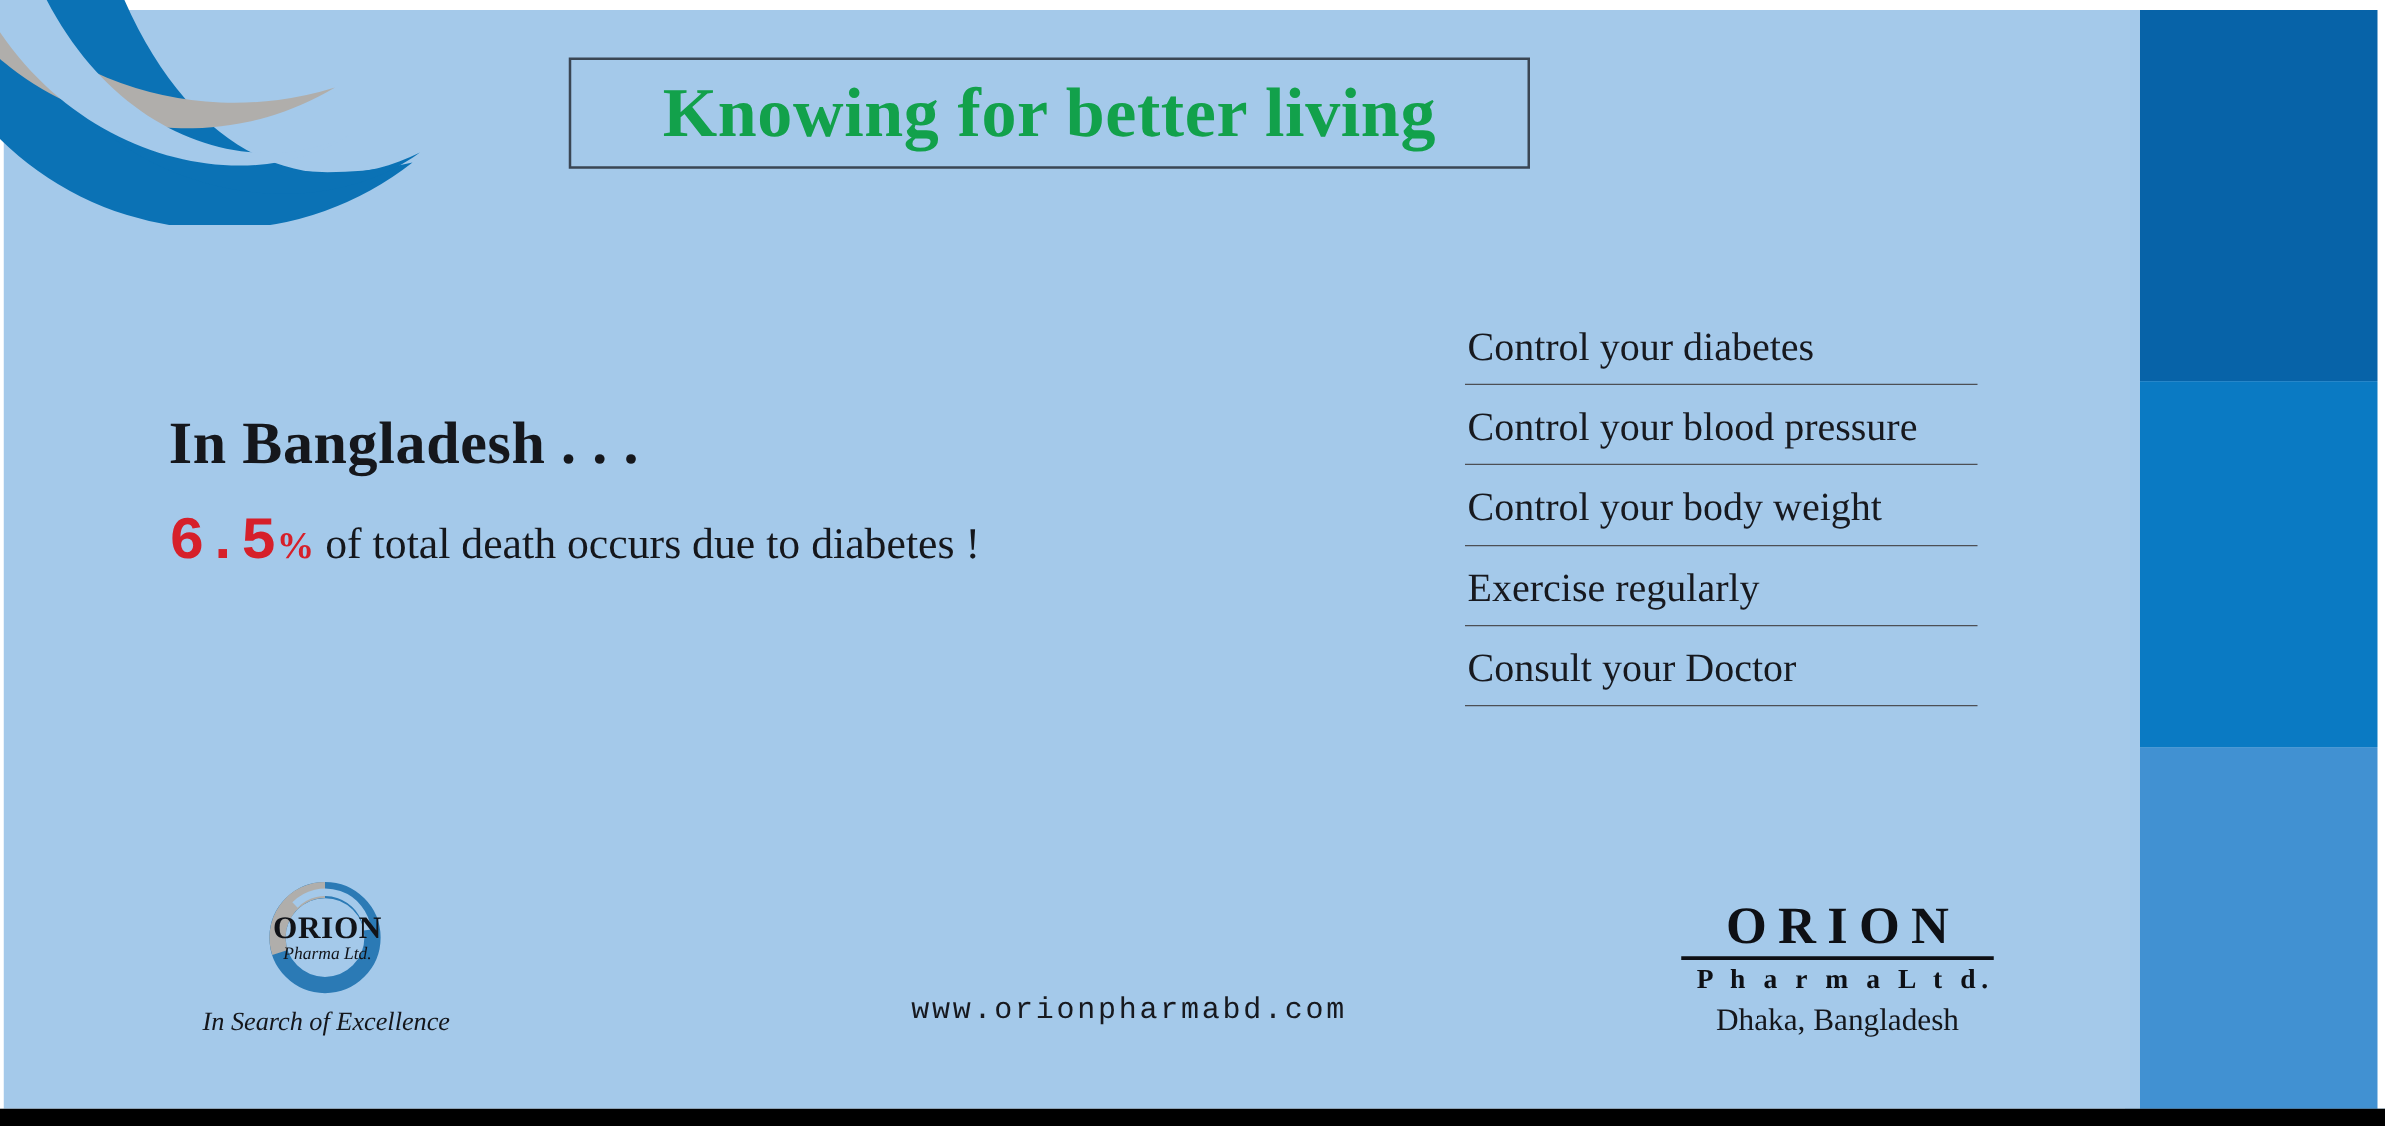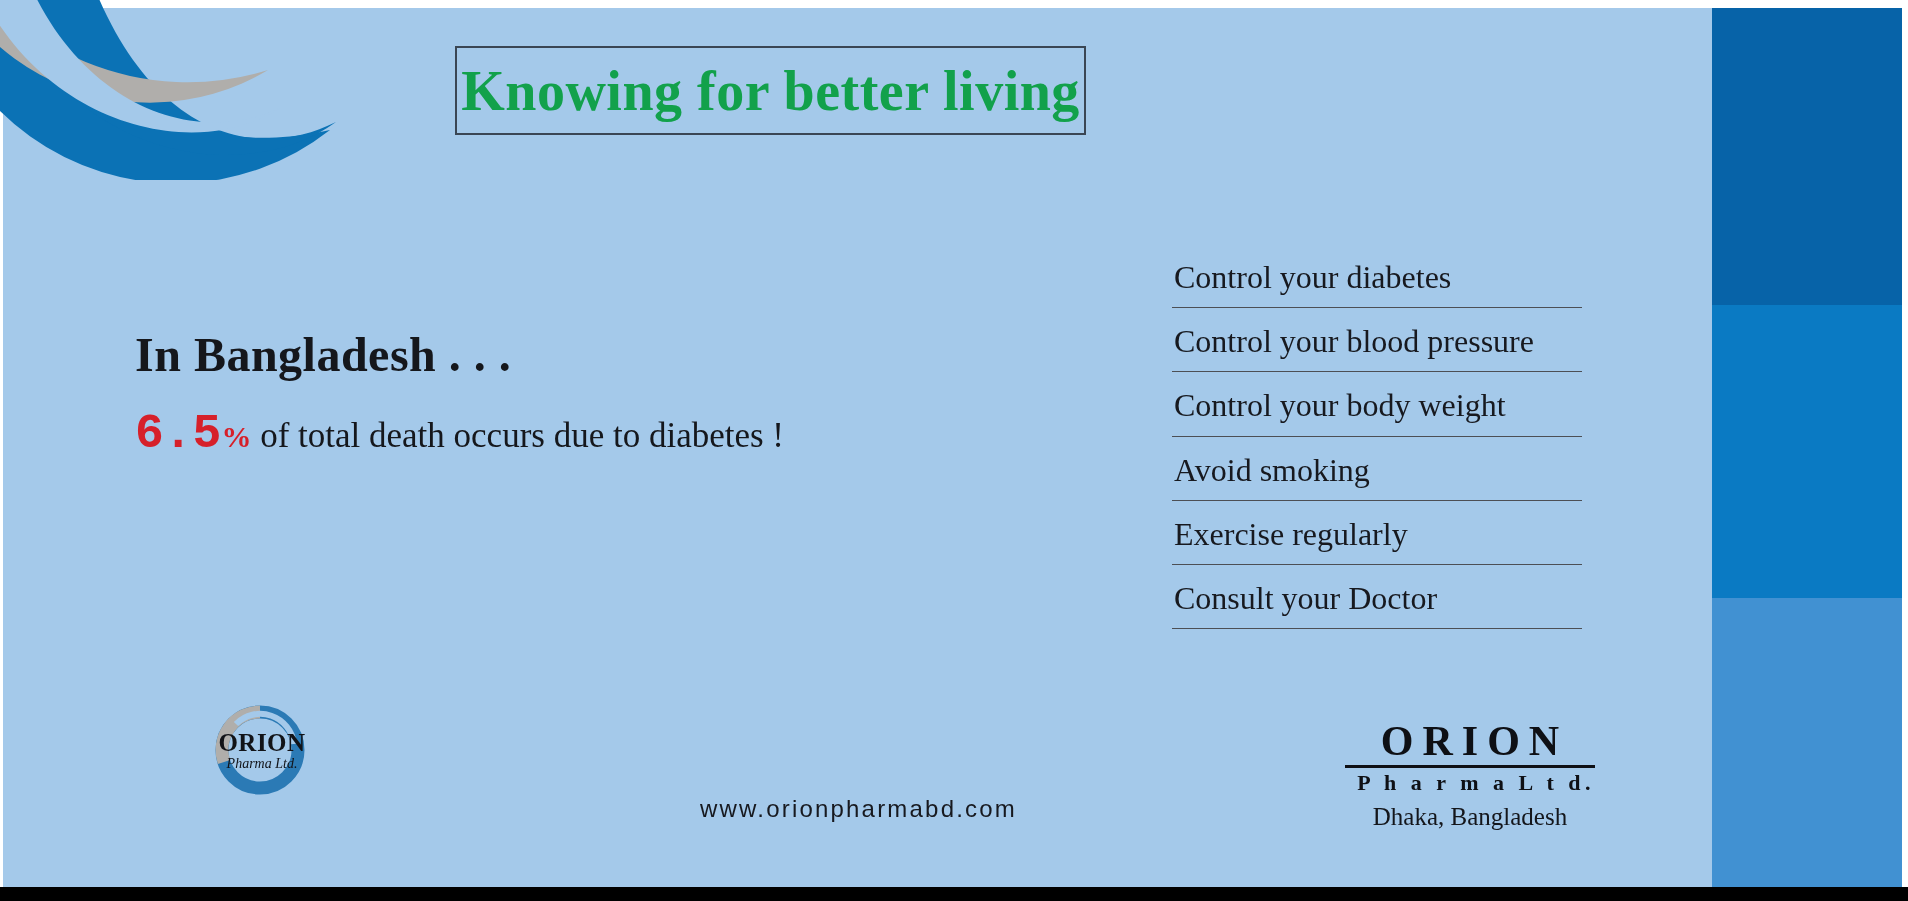--- a/index.html
+++ b/index.html
@@ -52,21 +52,21 @@
     height: 180px;
     overflow: hidden;
     pointer-events: none;
   }
 
   
   .title-box {
     position: absolute;
     left: 455px;
     top: 46px;
-    width: 631px;
+    width: 769px;
     height: 89px;
     border: 2px solid #3a4654;
     box-sizing: border-box;
     display: flex;
     align-items: center;
     justify-content: center;
   }
   .title-text {
     color: #12a14b;
     font-family: "Liberation Serif", serif;
@@ -184,23 +184,23 @@
     font-family: "Liberation Serif", serif;
     font-style: italic;
     font-size: 21px;
     color: #14161b;
     white-space: nowrap;
   }
 
   
   .website {
     position: absolute;
-    left: 700px;
+    left: 729px;
     top: 795px;
-    font-family: Liberation Sans, sans-serif;
+    font-family: Liberation Mono, monospace;
     font-size: 24px;
     color: #17191f;
     letter-spacing: 2.2px;
     white-space: nowrap;
   }
 
   
   .logo-right {
     position: absolute;
     left: 1345px;
@@ -301,38 +301,38 @@
     <div class="statement-head">In Bangladesh . . .</div>
     <div class="statement-line">
       <span class="stat-number">6.5</span><span class="stat-percent">%</span><span class="stat-rest"> of total death occurs due to diabetes !</span>
     </div>
   </div>
 
   <div class="advice-list">
     <div class="advice-item">Control your diabetes</div>
     <div class="advice-item">Control your blood pressure</div>
     <div class="advice-item">Control your body weight</div>
-    <div class="advice-item">Avoid smoking</div>
     <div class="advice-item">Exercise regularly</div>
     <div class="advice-item">Consult your Doctor</div>
   </div>
 
   <div class="logo-left">
     <div class="logo-mark">
       <svg width="100" height="100" viewBox="0 0 100 100" xmlns="http://www.w3.org/2000/svg">
         <circle cx="50" cy="50" r="38" fill="none" stroke="#2b7ab5" stroke-width="13"></circle>
         <path d="M 50,12 A 38,38 0 0 0 14,62" fill="none" stroke="#b0aeab" stroke-width="13"></path>
         <path d="M 50,88 A 38,38 0 0 0 86,38" fill="none" stroke="#b0aeab" stroke-width="0"></path>
         <path d="M 26,24 A 34,34 0 0 1 84,44" fill="none" stroke="#a4c9ea" stroke-width="6"></path>
       </svg>
     </div>
     <div class="logo-wordmark">
       <div class="logo-orion">ORION</div>
       <div class="logo-pharma">Pharma Ltd.</div>
     </div>
+    <div class="logo-tagline">In Search of Excellence</div>
   </div>
 
   <div class="website">www.orionpharmabd.com</div>
 
   <div class="logo-right">
     <div class="lr-orion">ORION</div>
     <div class="lr-rule"></div>
     <div class="lr-pharma">P h a r m a   L t d.</div>
     <div class="lr-city">Dhaka, Bangladesh</div>
   </div>

